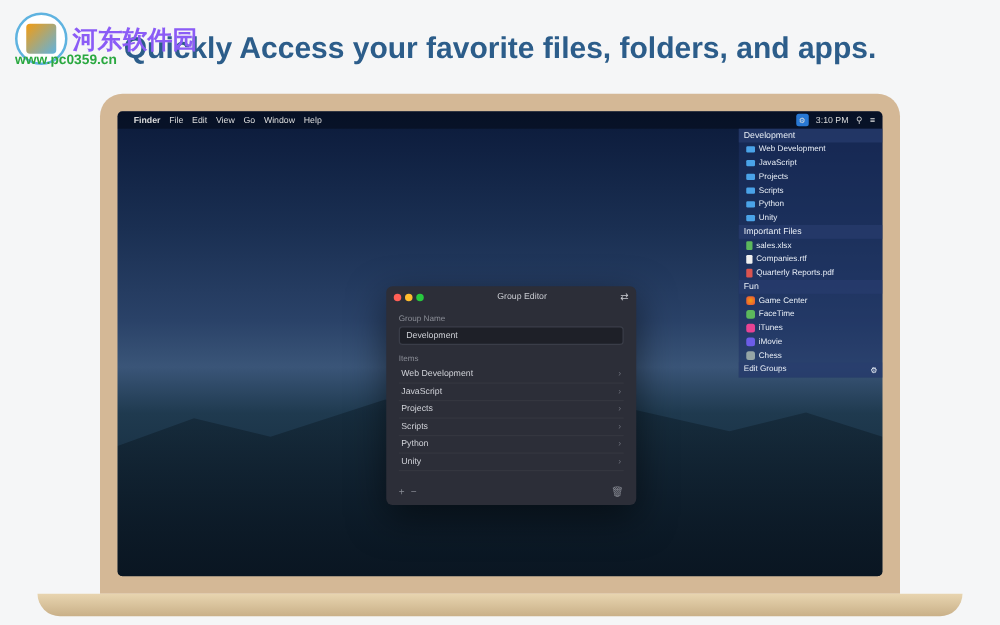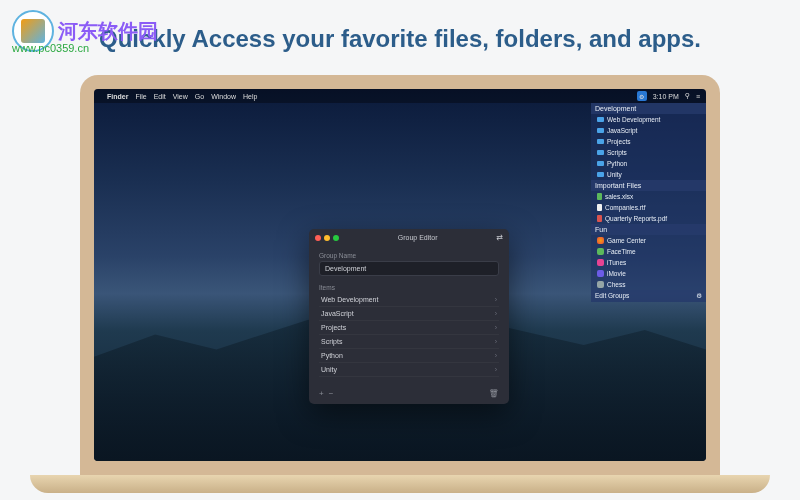--- a/index.html
+++ b/index.html
@@ -2,21 +2,21 @@
 <html><head>
 <meta charset="utf-8">
 <style>
 * { margin: 0; padding: 0; box-sizing: border-box; font-family: -apple-system, "Helvetica Neue", Arial, sans-serif; }
 body { width: 800px; height: 500px; background: #f5f6f7; position: relative; overflow: hidden; }
 
 .watermark-logo { position: absolute; top: 10px; left: 12px; z-index: 100; }
 .watermark-logo .circle { width: 42px; height: 42px; border-radius: 50%; background: #fff; border: 2px solid #5fb3e0; display: flex; align-items: center; justify-content: center; position: relative; }
 .watermark-logo .inner { width: 24px; height: 24px; background: linear-gradient(135deg, #f39c12 0%, #5fb3e0 100%); border-radius: 3px; }
 .watermark-text { position: absolute; top: 18px; left: 58px; font-size: 20px; color: #8b5cf6; font-weight: 600; z-index: 100; text-align: right; }
-.watermark-url { position: absolute; top: 42px; left: 12px; font-size: 11px; color: #2aa840; font-weight: normal; z-index: 100; }
+.watermark-url { position: absolute; top: 42px; left: 12px; font-size: 11px; color: #2aa840; font-weight: bold; z-index: 100; }
 
 .headline { position: absolute; top: 25px; left: 0; right: 0; text-align: center; font-size: 24px; color: #2c5d8a; font-weight: 700; z-index: 50; }
 
 .laptop { position: absolute; top: 75px; left: 50%; transform: translateX(-50%); width: 640px; }
 .laptop-screen-frame { width: 640px; height: 400px; background: #d4b896; border-radius: 18px 18px 0 0; padding: 14px; }
 .laptop-screen { width: 100%; height: 100%; background: linear-gradient(180deg, #0b1a3a 0%, #1a2f52 25%, #2a4268 45%, #3a5578 55%, #1f3a4f 65%, #0d1d2e 100%); border-radius: 4px; position: relative; overflow: hidden; }
 .laptop-base { width: 740px; height: 18px; background: linear-gradient(180deg, #e8d5b0 0%, #c9b088 100%); margin: 0 auto; border-radius: 0 0 50px 50px; margin-left: -50px; }
 .mountains { position: absolute; bottom: 0; left: 0; right: 0; height: 40%; background: linear-gradient(180deg, rgba(20,40,55,0.6) 0%, #0a1622 100%); clip-path: polygon(0 30%, 10% 15%, 20% 25%, 35% 5%, 50% 20%, 65% 8%, 80% 22%, 90% 12%, 100% 25%, 100% 100%, 0 100%); }
 
 .menubar { position: absolute; top: 0; left: 0; right: 0; height: 14px; background: rgba(0,0,0,0.35); display: flex; align-items: center; padding: 0 6px; font-size: 7px; color: #ddd; }

